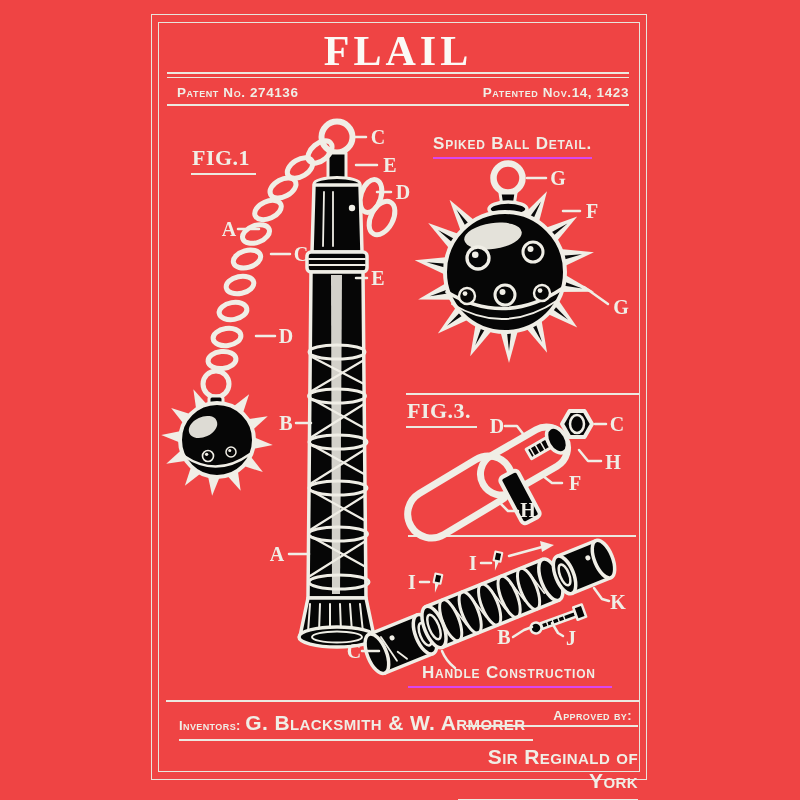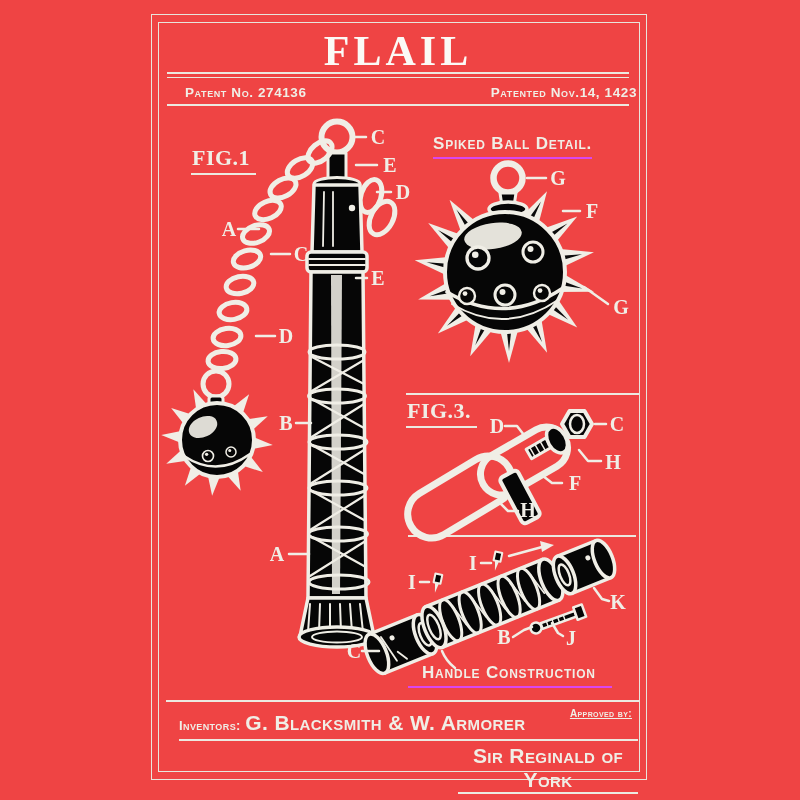--- a/index.html
+++ b/index.html
@@ -26,42 +26,42 @@
 
 <div class="stage">
 
   <div class="frame" style="left:151px;top:14px;width:494px;height:764px;"></div>
   <div class="frame" style="left:158px;top:22px;width:480px;height:748px;border-width:1.2px;"></div>
 
   <div class="abs title" style="left:160px;top:30px;width:476px;">FLAIL</div>
   <div class="rule" style="left:167px;top:72px;width:462px;"></div>
   <div class="rule" style="left:167px;top:76.5px;width:462px;"></div>
 
-  <div class="abs patent-row" style="left:185px;top:85px;width:452px;">
+  <div class="abs patent-row" style="left:177px;top:85px;width:452px;">
     <span>Patent No. 274136</span>
     <span>Patented Nov.14, 1423</span>
   </div>
   <div class="rule" style="left:167px;top:104px;width:462px;height:2px;"></div>
 
   <div class="abs fig-label" style="left:191px;top:145px;text-align:center;">FIG.1</div>
   <div class="abs sc-heading" style="left:433px;top:134px;">Spiked Ball Detail.</div>
   <div class="abs fig-label" style="left:406px;top:398px;">FIG.3.</div>
   <div class="abs sc-heading" style="left:408px;top:663px;padding:0 16px 3px 14px;">Handle Construction</div>
 
   <div class="rule" style="left:406px;top:393px;width:233px;height:2px;"></div>
   <div class="rule" style="left:408px;top:535px;width:228px;height:2px;"></div>
 
   <div class="rule" style="left:166px;top:700px;width:474px;height:2px;"></div>
   <div class="abs" style="left:179px;top:711px;border-bottom:2px solid #ece9e0;padding:0 8px 4px 0;">
     <span class="footer-small">Inventors:</span>
     <span class="footer-big">G. Blacksmith &amp; W. Armorer</span>
   </div>
   <div class="abs" style="left:452px;top:708px;width:186px;">
-    <div class="footer-small" style="font-size:10px;text-align:right;padding-right:6px;border-bottom:2px solid #ece9e0;padding-bottom:20px;margin-left:14px;text-decoration:underline;">Approved by:</div>
-    <div class="footer-big" style="text-align:center;border-bottom:2px solid #ece9e0;padding-bottom:0;margin-top:3px;margin-left:6px;">Sir Reginald of York</div>
+    <div class="footer-small" style="font-size:13px;text-align:right;padding-right:6px;border-bottom:2px solid #ece9e0;padding-bottom:2px;margin-left:14px;">Approved by:</div>
+    <div class="footer-big" style="text-align:right;border-bottom:2px solid #ece9e0;padding-bottom:6px;margin-top:18px;margin-left:6px;">Sir Reginald of York</div>
   </div>
 
   <svg class="abs" style="left:0;top:0;" width="800" height="800" viewBox="0 0 800 800" stroke="#f0eee6" fill="none" stroke-linecap="round" stroke-linejoin="round">
     <defs>
       <ellipse id="lnk" cx="0" cy="0" rx="8.5" ry="14"></ellipse>
       <polygon id="spk1" points="250,433 273,440 250,447"></polygon>
       <g id="spkbig">
         <polygon points="556,257 596,268 556,279" fill="#f0eee6" stroke="none"></polygon>
         <polygon points="556,265 584,268 556,271" fill="#0b0b0b" stroke="none"></polygon>
       </g>

